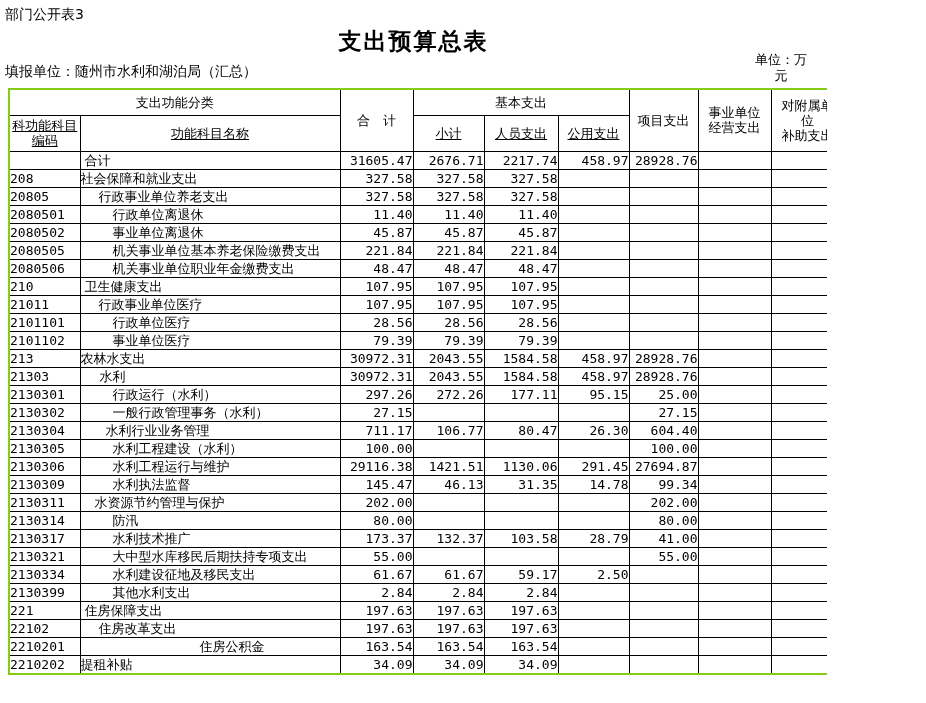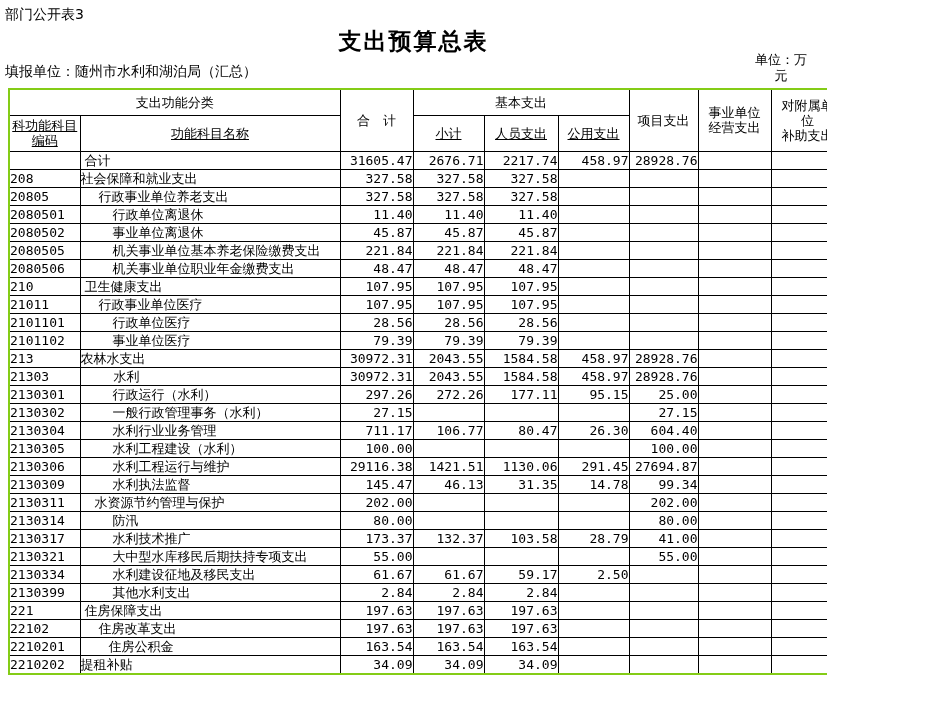--- a/index.html
+++ b/index.html
@@ -245,21 +245,21 @@
           <td class="c-num">2043.55</td>
           <td class="c-num">1584.58</td>
           <td class="c-num">458.97</td>
           <td class="c-num">28928.76</td>
           <td class="c-num"></td>
           <td class="c-num"></td>
           <td class="c-num"></td>
         </tr>
         <tr>
           <td class="c-code">21303</td>
-          <td class="c-name" style="padding-left: 33px;">水利</td>
+          <td class="c-name" style="padding-left: 19px;">水利</td>
           <td class="c-num">30972.31</td>
           <td class="c-num">2043.55</td>
           <td class="c-num">1584.58</td>
           <td class="c-num">458.97</td>
           <td class="c-num">28928.76</td>
           <td class="c-num"></td>
           <td class="c-num"></td>
           <td class="c-num"></td>
         </tr>
         <tr>
@@ -281,21 +281,21 @@
           <td class="c-num"></td>
           <td class="c-num"></td>
           <td class="c-num"></td>
           <td class="c-num">27.15</td>
           <td class="c-num"></td>
           <td class="c-num"></td>
           <td class="c-num"></td>
         </tr>
         <tr>
           <td class="c-code">2130304</td>
-          <td class="c-name" style="padding-left: 32px;">水利行业业务管理</td>
+          <td class="c-name" style="padding-left: 25px;">水利行业业务管理</td>
           <td class="c-num">711.17</td>
           <td class="c-num">106.77</td>
           <td class="c-num">80.47</td>
           <td class="c-num">26.30</td>
           <td class="c-num">604.40</td>
           <td class="c-num"></td>
           <td class="c-num"></td>
           <td class="c-num"></td>
         </tr>
         <tr>
@@ -425,21 +425,21 @@
           <td class="c-num">197.63</td>
           <td class="c-num">197.63</td>
           <td class="c-num"></td>
           <td class="c-num"></td>
           <td class="c-num"></td>
           <td class="c-num"></td>
           <td class="c-num"></td>
         </tr>
         <tr>
           <td class="c-code">2210201</td>
-          <td class="c-name" style="padding-left: 28px;">住房公积金</td>
+          <td class="c-name" style="padding-left: 44px; text-align: center;">住房公积金</td>
           <td class="c-num">163.54</td>
           <td class="c-num">163.54</td>
           <td class="c-num">163.54</td>
           <td class="c-num"></td>
           <td class="c-num"></td>
           <td class="c-num"></td>
           <td class="c-num"></td>
           <td class="c-num"></td>
         </tr>
         <tr>

